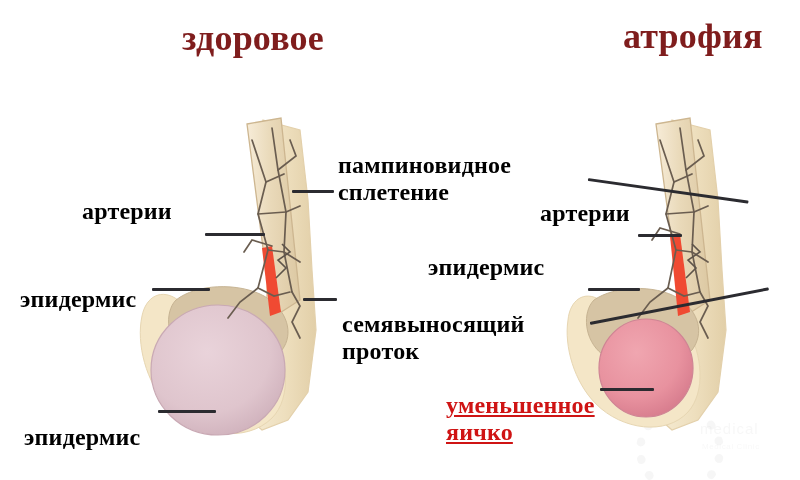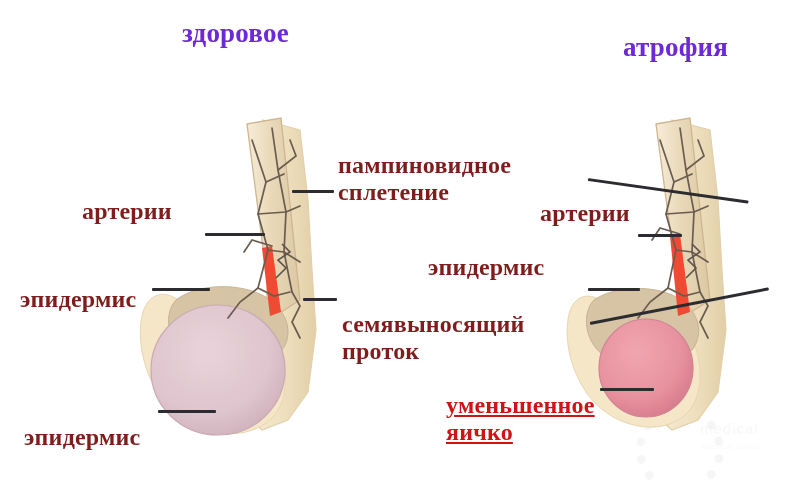--- a/index.html
+++ b/index.html
@@ -15,28 +15,28 @@
     background: #ffffff;
     overflow: hidden;
     font-family: "Liberation Serif", "DejaVu Serif", serif;
   }
 
   
   .label {
     position: absolute;
     font-family: "Liberation Serif", "DejaVu Serif", serif;
     font-weight: bold;
-    color: #7f1d1d;
+    color: #000000;
     line-height: 1.14;
     white-space: pre-line;
     letter-spacing: .2px;
   }
   .title {
-    font-size: 27px;
-    color: #6d28d9;
+    font-size: 36px;
+    color: #7f1d1d;
   }
   .anno {
     font-size: 24px;
   }
   .anno.red {
     color: #cf1414;
   }
 
   
   .leader {
@@ -76,21 +76,21 @@
     letter-spacing: .6px;
   }
 </style>
 </head>
 <body>
 
 <div id="canvas">
 
   <div class="label title" style="left:182px; top:18px;">здоровое</div>
 
-  <div class="label title" style="left:623px; top:32px;">атрофия</div>
+  <div class="label title" style="left:623px; top:16px;">атрофия</div>
 
   <div class="watermark" style="left:636px; top:406px;">
     <div class="wm-ring"></div>
   </div>
   <div class="watermark wm-text" style="left:700px; top:420px;">medical</div>
   <div class="watermark wm-sub" style="left:702px; top:442px;">Medical Clinic</div>
 
   <div class="figure" style="left:0; top:0; width:400px; height:480px;">
 
     <svg width="400" height="480" style="position:absolute;left:0;top:0;" aria-hidden="true">

